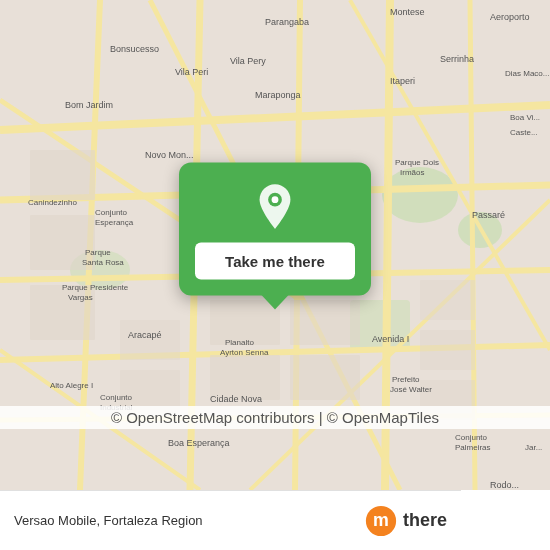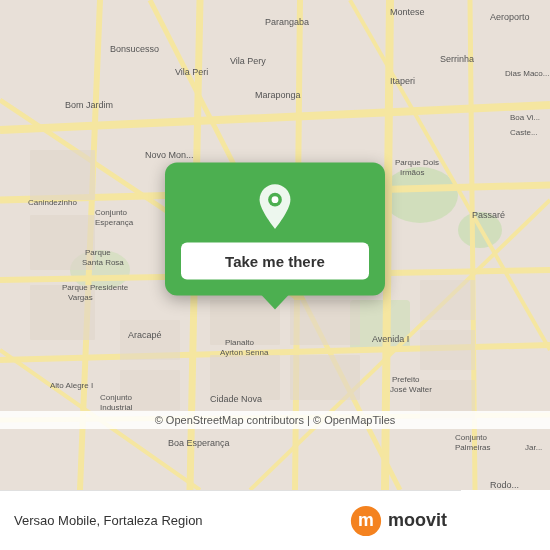--- a/index.html
+++ b/index.html
@@ -28,21 +28,21 @@
     }
 
     
     #popup-card {
       position: absolute;
       top: 50%;
       left: 50%;
       transform: translate(-50%, -62%);
       background: #4CAF50;
       border-radius: 12px;
-      width: 220px;
+      width: 192px;
       padding: 20px 16px 16px 16px;
       display: flex;
       flex-direction: column;
       align-items: center;
       box-shadow: 0 4px 16px rgba(0,0,0,0.3);
       z-index: 10;
     }
 
     #popup-card::after {
       content: '';
@@ -101,21 +101,21 @@
       font-weight: bold;
       color: #333;
     }
 
     #bottom-label {
       position: absolute;
       bottom: 61px;
       left: 0;
       right: 0;
       background: rgba(255,255,255,0.85);
-      font-size: 11px;
+      font-size: 15px;
       color: #555;
       text-align: center;
       padding: 3px 12px;
     }
   </style>
 </head>
 <body>
 
 <div id="map-container">
   <svg id="map-bg" viewBox="0 0 550 490" xmlns="http://www.w3.org/2000/svg">
@@ -219,15 +219,15 @@
 </div>
 
 <div id="bottom-bar">
   <span id="region-label" style="font-size:13px; color:#333; font-weight:500;">Versao Mobile, Fortaleza Region</span>
   <div id="moovit-logo">
 
     <svg id="moovit-icon" viewBox="0 0 36 36" xmlns="http://www.w3.org/2000/svg">
       <circle cx="18" cy="18" r="17" fill="#F4821F"></circle>
       <text x="18" y="24" text-anchor="middle" font-size="20" fill="white" font-family="Arial" font-weight="bold">m</text>
     </svg>
-    <span id="moovit-text">moovit</span>
+    <span id="moovit-text">there</span>
   </div>
 </div>
 
 </body></html>

